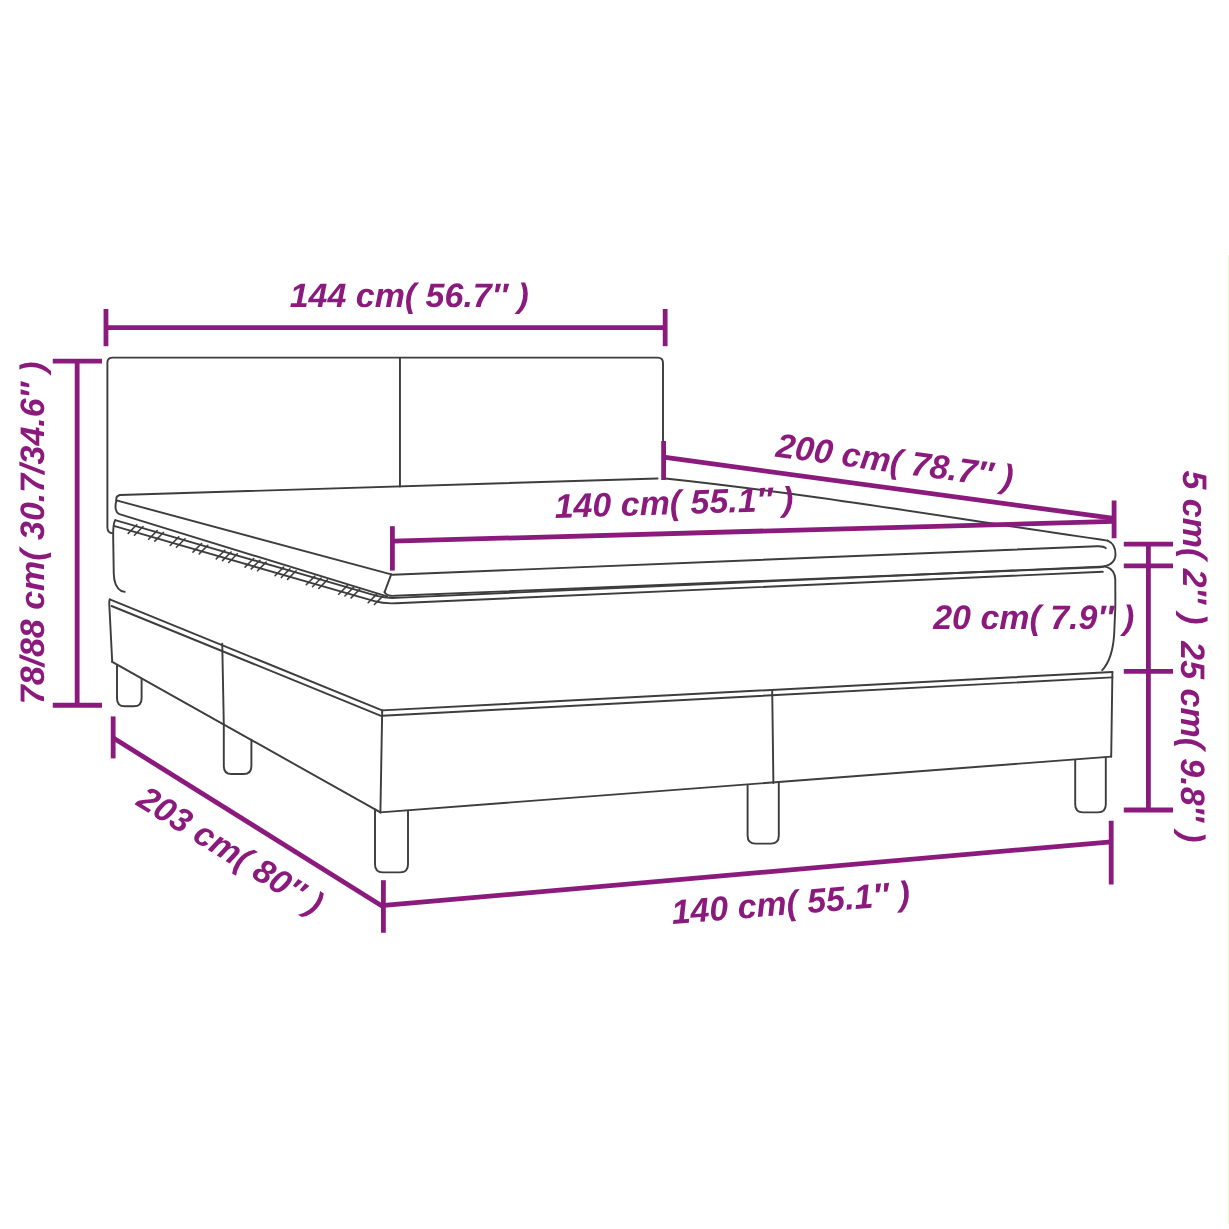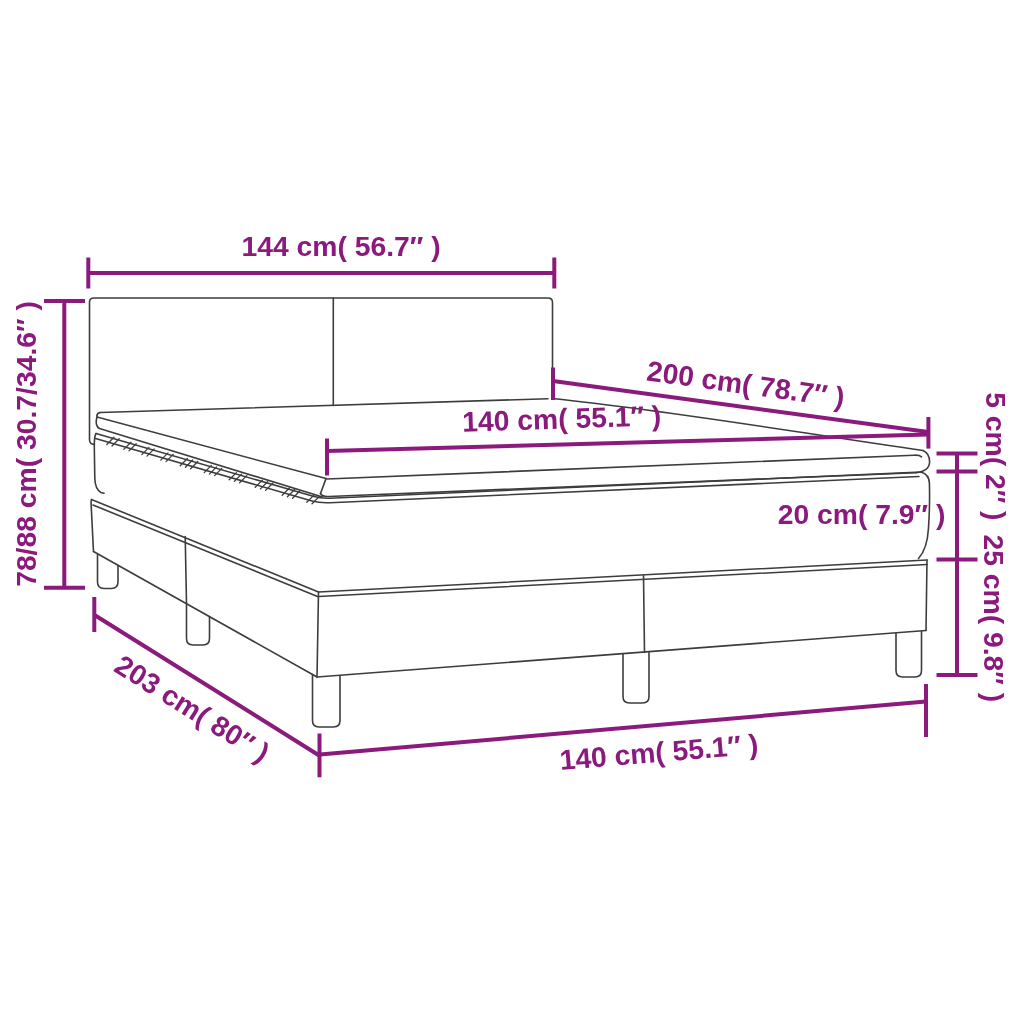--- a/index.html
+++ b/index.html
@@ -1,16 +1,16 @@
 <!DOCTYPE html>
 <html><head>
 <meta charset="utf-8">
 <style>
   html,body{margin:0;padding:0;background:#ffffff;}
-  .wrap{width:1024px;height:1020px;position:relative;background:#bef264;}
+  .wrap{width:1024px;height:1020px;position:relative;background:#bef264;font-style:italic;}
   text{font-family:"Liberation Sans",sans-serif;font-weight:bold;}
 </style>
 </head>
 <body>
 <div class="wrap">
 <svg width="1024" height="1024" viewBox="0 0 1024 1024" xmlns="http://www.w3.org/2000/svg">
 
   <rect x="0" y="0" width="1024" height="1024" fill="#ffffff"></rect>
 
   <g stroke="#3d3d3d" stroke-width="1.6" fill="none" stroke-linecap="round" stroke-linejoin="round">

